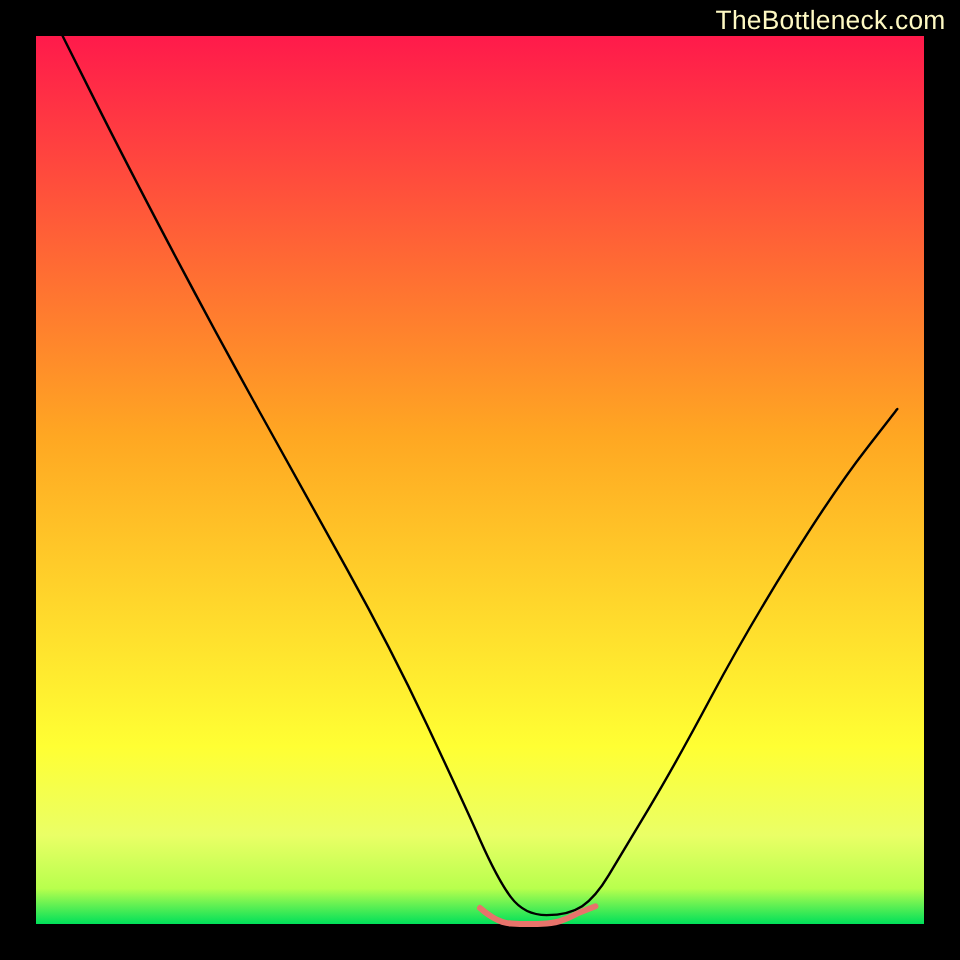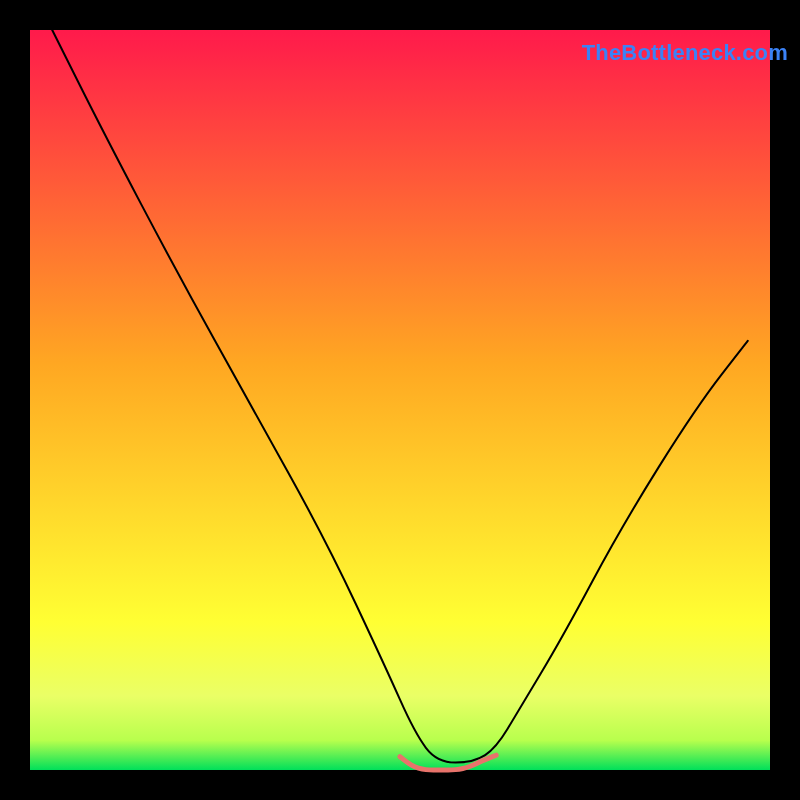--- a/index.html
+++ b/index.html
@@ -15,25 +15,24 @@
     width: 800px;
     height: 800px;
     background: #000;
   }
   .watermark {
     position: absolute;
     top: 4px;
     right: 12px;
     font-family: Arial, Helvetica, sans-serif;
     font-size: 22px;
-    font-weight: bold;
-    color: #3b82f6;
+    font-weight: normal;
+    color: #fef9c3;
     letter-spacing: 0.2px;
     z-index: 10;
-    margin-top: 36px;
   }
   svg {
     position: absolute;
     top: 0;
     left: 0;
   }
 </style>
 </head>
 <body>
 

